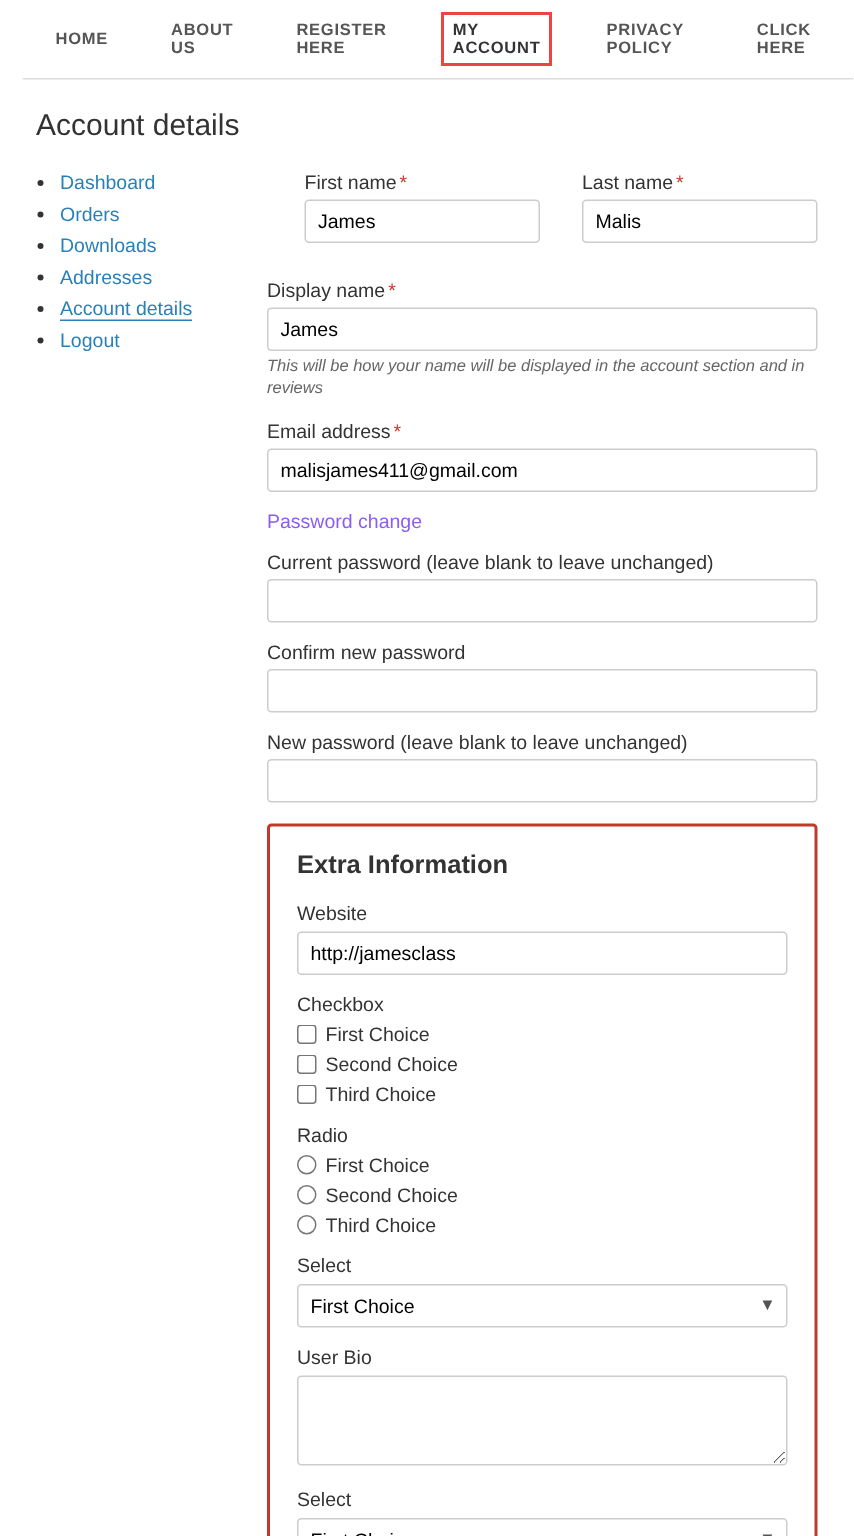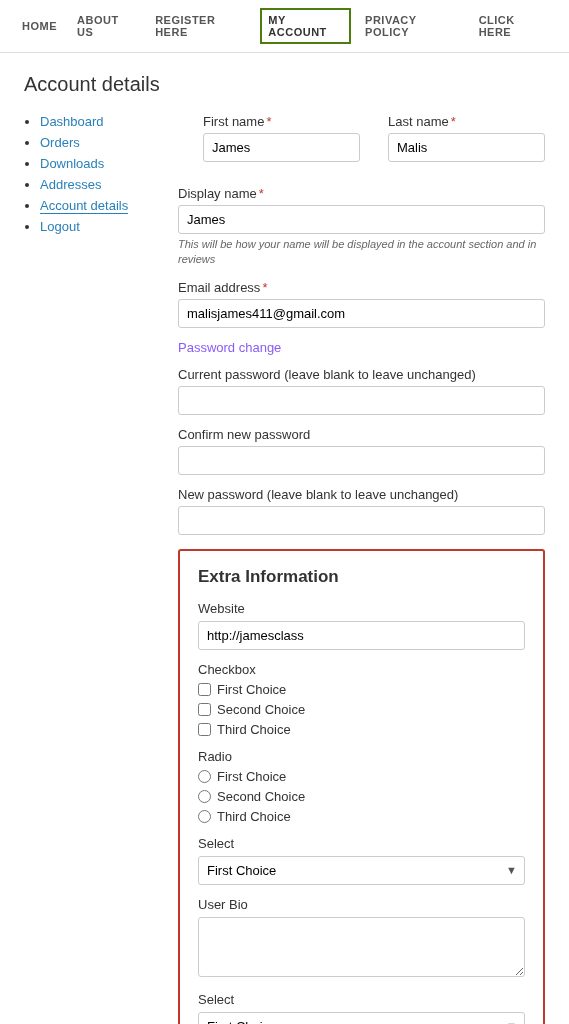--- a/index.html
+++ b/index.html
@@ -10,33 +10,34 @@
       background: #fff;
       width: 569px;
     }
 
     
     .top-nav {
       display: flex;
       align-items: center;
       border-bottom: 1px solid #ddd;
       padding: 8px 16px;
-      gap: 8px;
+      gap: 30px;
+      margin-left: 15px;
     }
     .nav-item {
       font-size: 11px;
       color: #555;
       text-transform: uppercase;
       font-weight: 600;
       cursor: pointer;
       padding: 4px 6px;
       letter-spacing: 0.5px;
     }
     .nav-item.active {
-      border: 2px solid #4d7c0f;
+      border: 2px solid #ef4444;
       color: #333;
     }
 
     
     .page-content {
       padding: 20px 24px;
     }
     .page-title {
       font-size: 20px;
       font-weight: normal;

